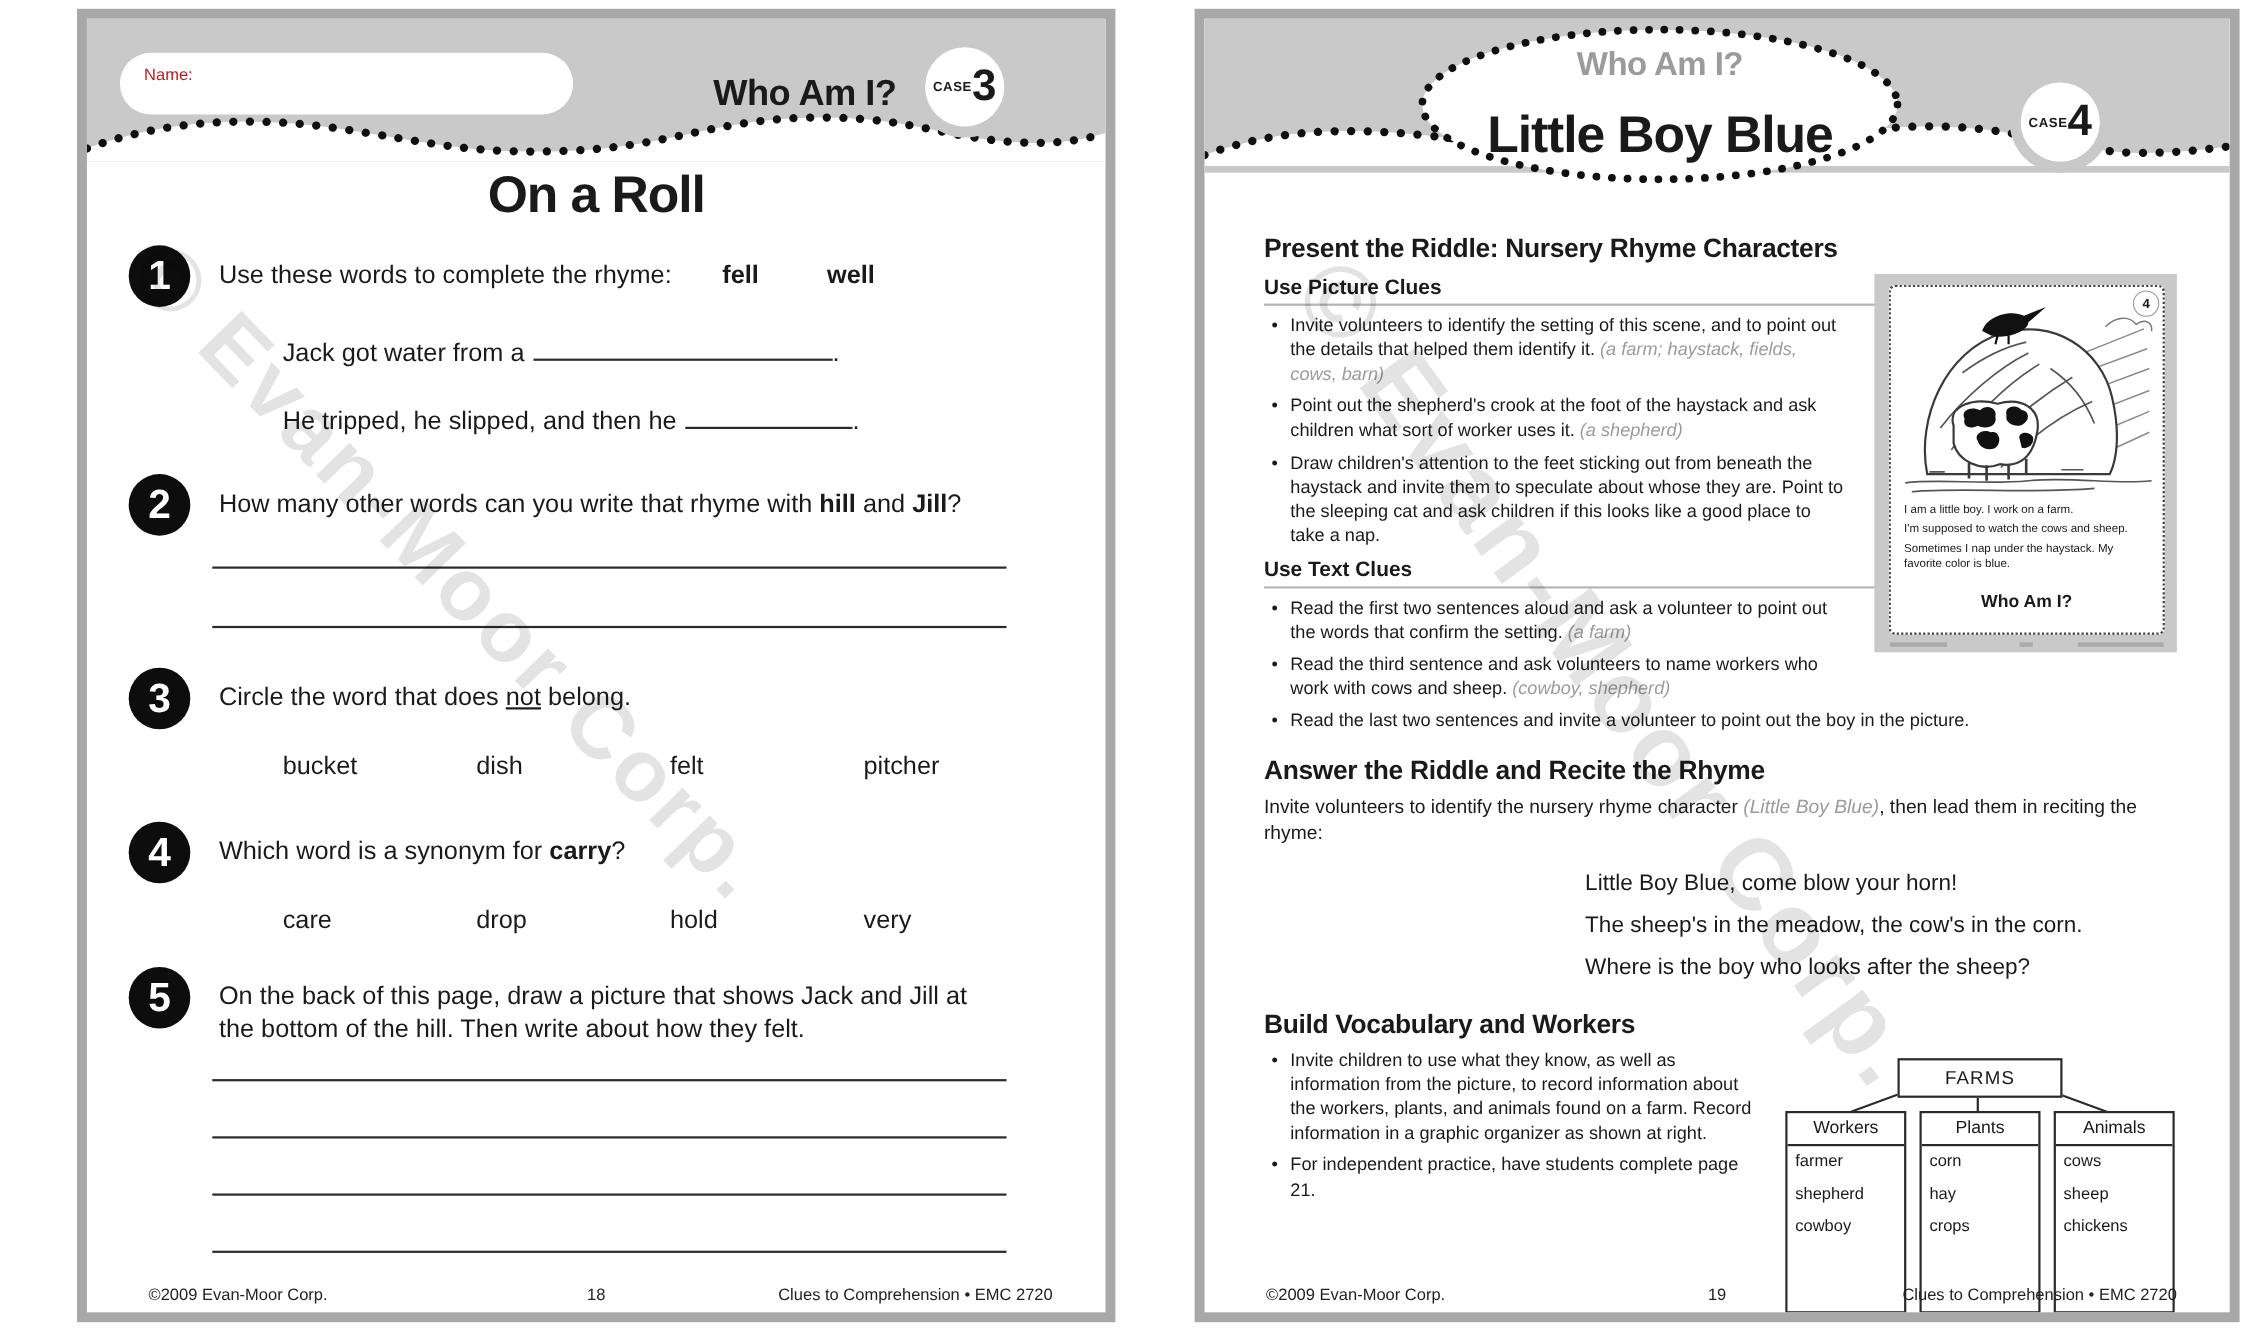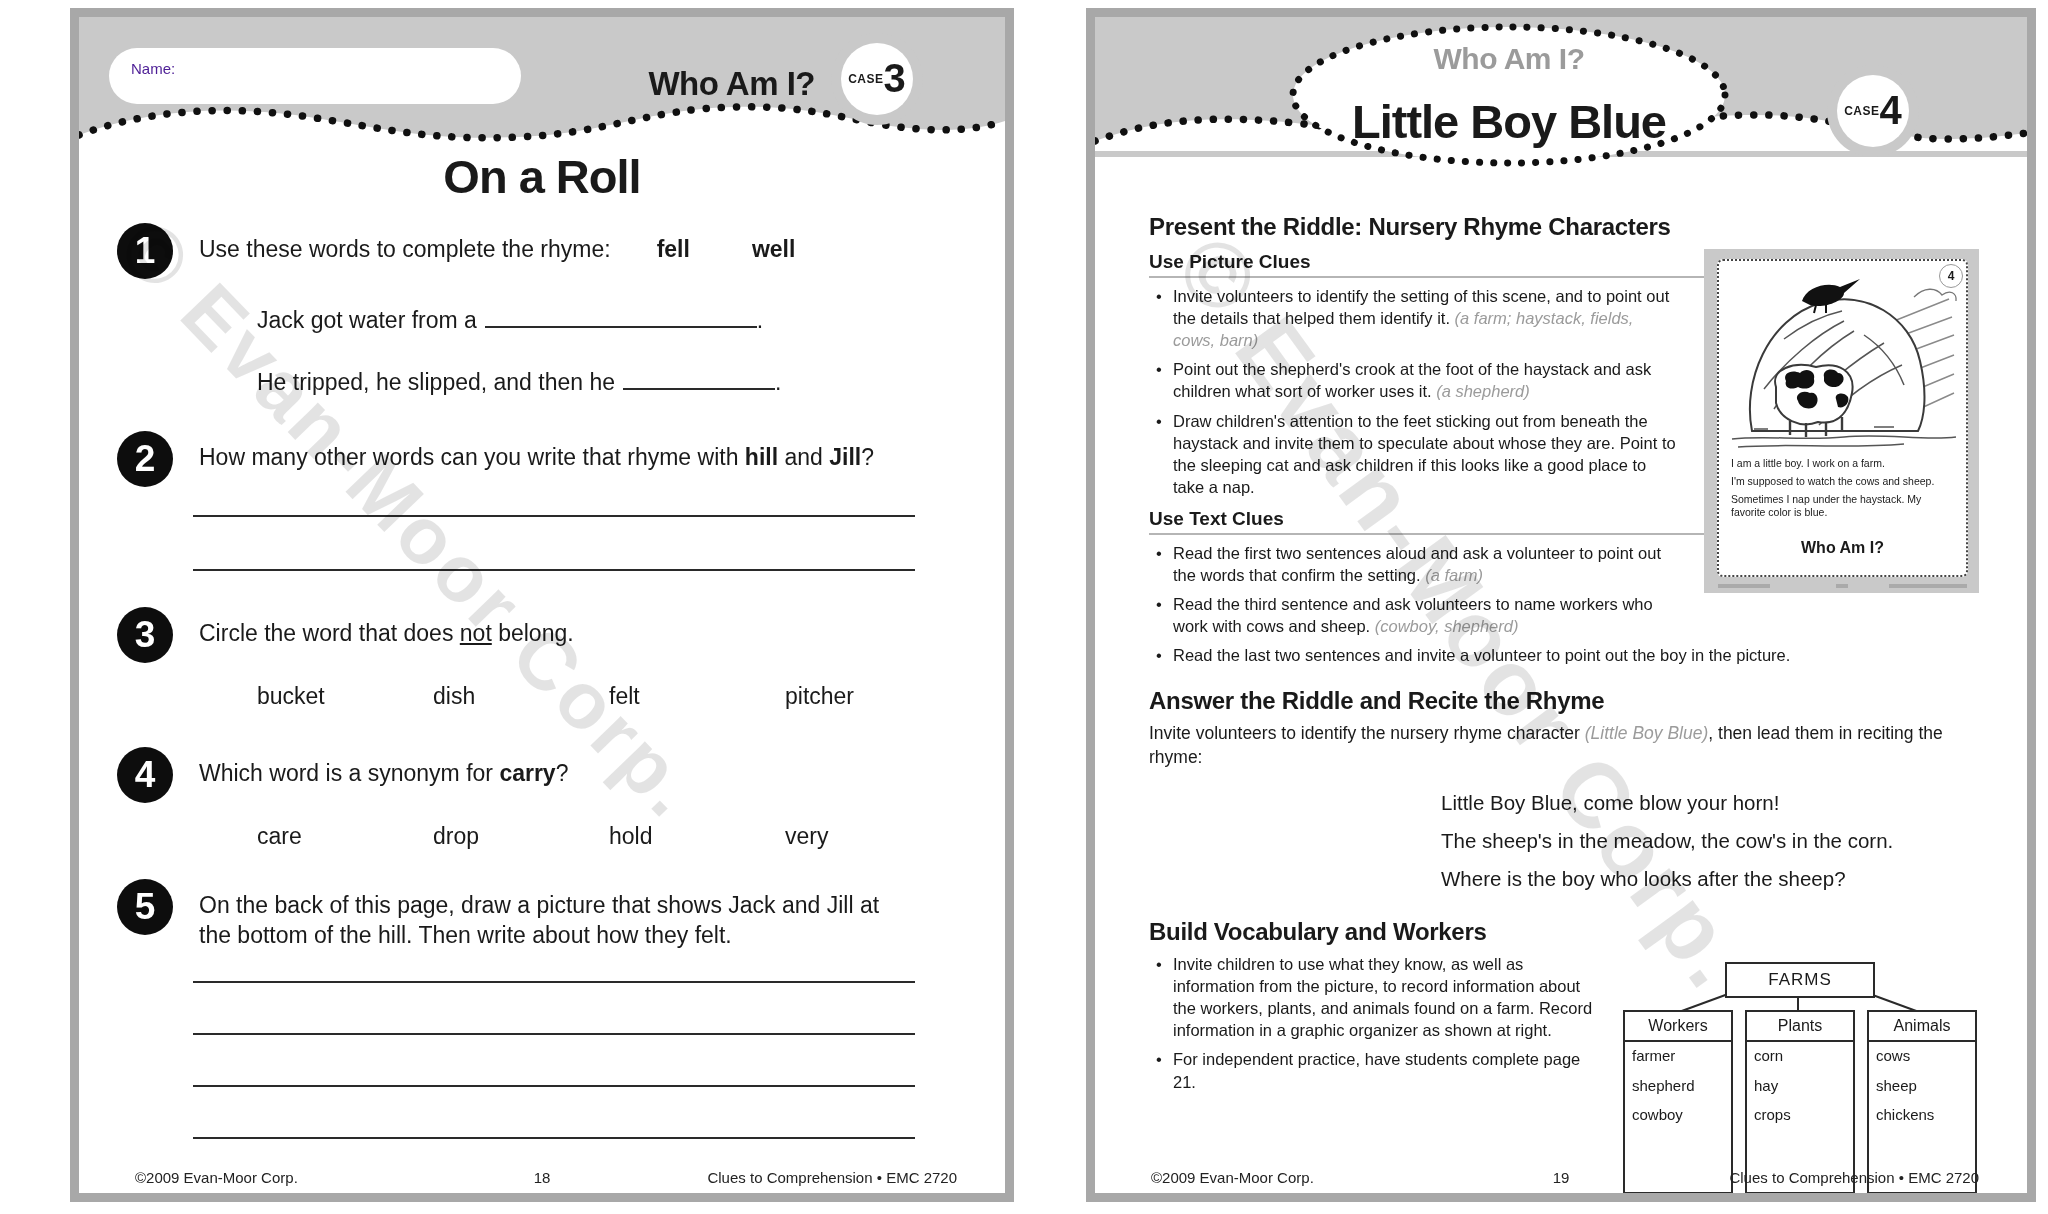--- a/index.html
+++ b/index.html
@@ -12,21 +12,21 @@
 
   
   .hdr{position:absolute;left:0;right:0;top:0;background:#c9c9c9;z-index:1;}
   .hdrL{height:130px;}
   .hdrR{height:140px;}
   .wave{position:absolute;left:0;z-index:2;}
   .waveL{top:78px;}
   .waveR{top:82px;}
 
   .name-field{position:absolute;left:30px;top:31px;width:412px;height:56px;background:#fff;border-radius:28px;z-index:3;}
-  .name-label{position:absolute;left:22px;top:12px;font-size:15px;color:#4c1d95;}
+  .name-label{position:absolute;left:22px;top:12px;font-size:15px;color:#b91c1c;}
 
   .brandL{position:absolute;right:190px;top:48px;font-size:33px;font-weight:bold;letter-spacing:-.5px;z-index:3;}
 
   .case-badge{position:absolute;width:72px;height:72px;border-radius:50%;background:#fff;box-shadow:0 0 0 10px #c9c9c9;z-index:4;display:flex;flex-direction:row;align-items:center;justify-content:center;line-height:1;}
   .badgeL{right:92px;top:26px;}
   .badgeR{right:118px;top:58px;}
   .case-word{font-size:12px;font-weight:bold;letter-spacing:.5px;}
   .case-num{font-size:40px;font-weight:bold;margin-top:-2px;}
 
   

